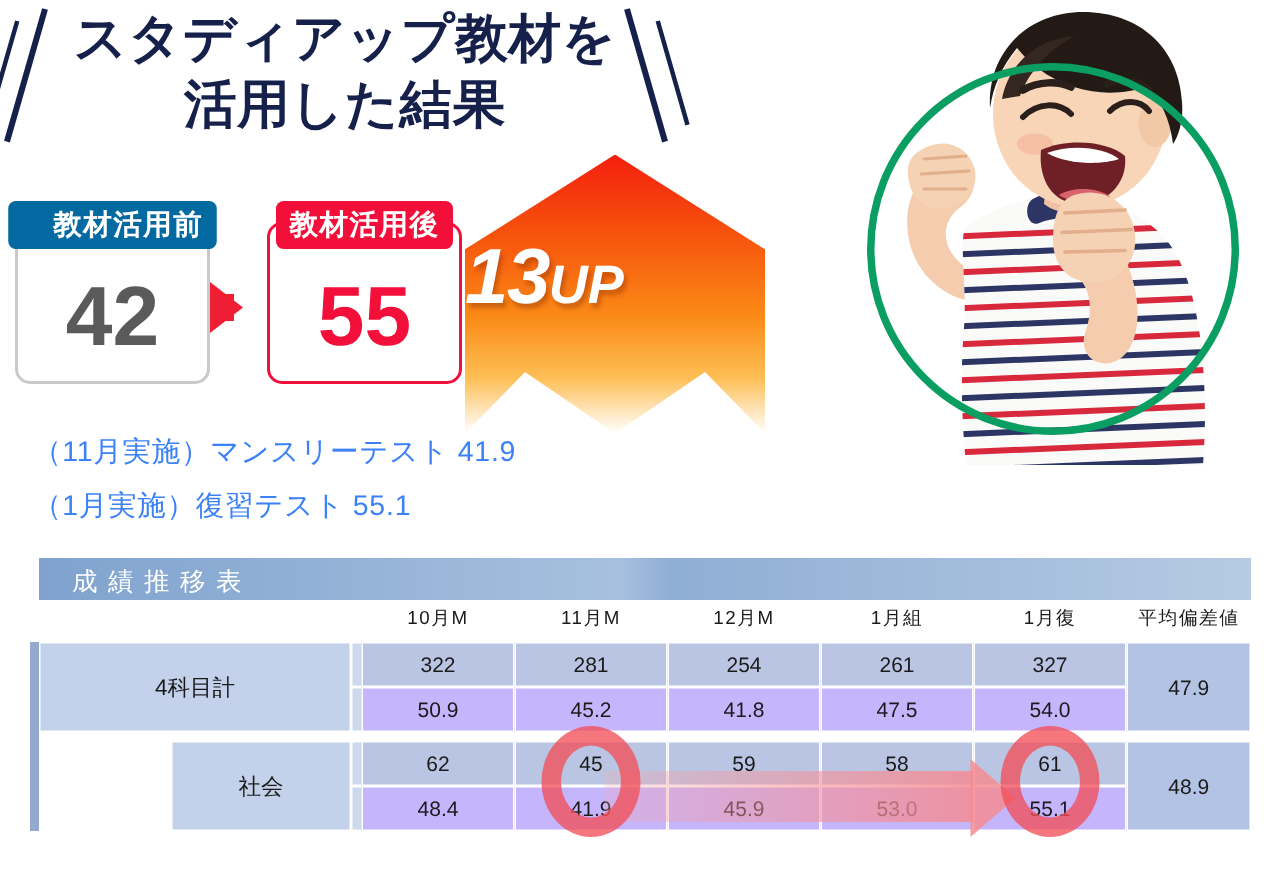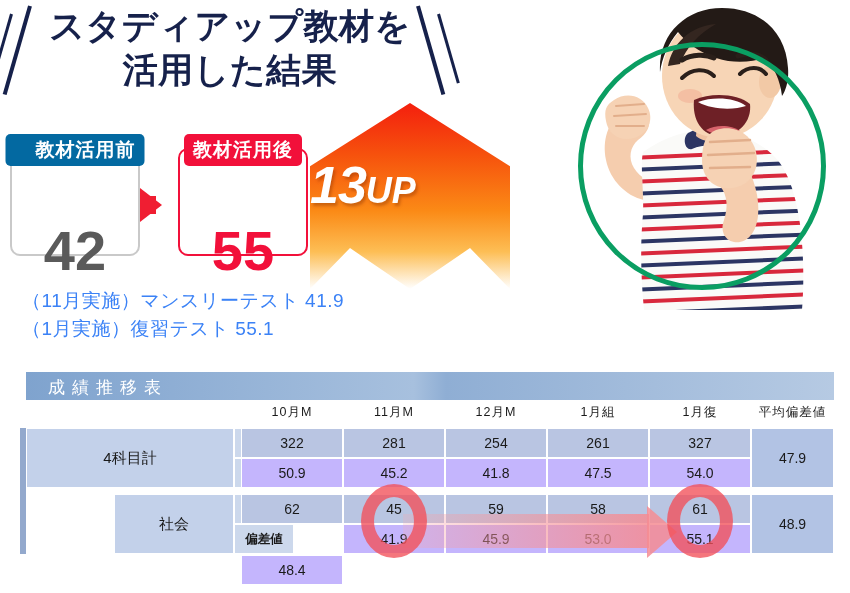--- a/index.html
+++ b/index.html
@@ -30,21 +30,21 @@
   .card-after{left:178px;top:148px;border:2px solid #F2103A;}
   .card-label{
     position:absolute;top:-16px;left:50%;transform:translateX(-50%);
     padding:3px 9px;border-radius:5px;color:#fff;font-weight:bold;
     font-size:19px;white-space:nowrap;letter-spacing:1px;
   }
   .card-before .card-label{background:#0369a1;padding-left:30px;}
   .card-after .card-label{background:#F2103A;}
   .card-value{
     position:absolute;left:0;right:0;top:30px;text-align:center;
-    font-size:56px;font-weight:bold;line-height:62px;margin-top:40px;
+    font-size:56px;font-weight:bold;line-height:62px;
   }
   .card-before .card-value{color:#5a5a5a;}
   .card-after .card-value{color:#F2103A;}
 
   .red-arrow{
     position:absolute;left:140px;top:188px;width:0;height:0;
     border-top:17px solid transparent;border-bottom:17px solid transparent;
     border-left:22px solid #F01E32;
   }
   .red-arrow-tail{position:absolute;left:140px;top:196px;width:16px;height:18px;background:#F01E32;}
@@ -68,21 +68,21 @@
   .green-ring{
     position:absolute;left:30px;top:42px;width:248px;height:248px;
     border:5px solid #0A9E62;border-radius:50%;box-sizing:border-box;
   }
 
   
   .caption{
     position:absolute;left:22px;font-size:19px;color:#3b82f6;letter-spacing:.5px;white-space:nowrap;
   }
   .cap1{top:288px;}
-  .cap2{top:316px;}
+  .cap2{top:324px;}
 
   
   .table-zone{position:absolute;left:18px;top:372px;width:816px;height:215px;}
   .tbl-header{
     position:absolute;left:8px;top:0;width:808px;height:28px;
     background:linear-gradient(90deg,#7FA3CE 0%,#A7C0DE 48%,#8FAED4 52%,#B6CAE3 100%);
   }
   .tbl-header span{
     display:block;padding:4px 0 4px 22px;color:#fff;font-size:17px;font-weight:normal;letter-spacing:7px;
   }
@@ -246,21 +246,21 @@
         <div class="cell c-sub" style="left: 208px; top: 66px; width: 0px; height: 0px;"></div>
         <div class="cell c-sub" style="left: 208px; top: 66px; width: 0px; height: 0px;"></div>
         <div class="cell c-sub" style="left: 208px; top: 66px; width: 0px; height: 0px;"></div>
         <div class="cell c-sub" style="left: 208px; top: 66px; width: 60px; height: 30px;">得点</div>
         <div class="cell c-sub" style="left: 208px; top: 96px; width: 60px; height: 30px;">偏差値</div>
         <div class="cell c-dark" style="left: 215px; top: 66px; width: 102px; height: 30px;">62</div>
         <div class="cell c-dark" style="left: 317px; top: 66px; width: 102px; height: 30px;">45</div>
         <div class="cell c-dark" style="left: 419px; top: 66px; width: 102px; height: 30px;">59</div>
         <div class="cell c-dark" style="left: 521px; top: 66px; width: 102px; height: 30px;">58</div>
         <div class="cell c-dark" style="left: 623px; top: 66px; width: 102px; height: 30px;">61</div>
-        <div class="cell c-light" style="left: 215px; top: 96px; width: 102px; height: 30px; margin-top: 31px;">48.4</div>
+        <div class="cell c-light" style="left: 215px; top: 96px; width: 102px; height: 30px;">48.4</div>
         <div class="cell c-light" style="left: 317px; top: 96px; width: 102px; height: 30px;">41.9</div>
         <div class="cell c-light" style="left: 419px; top: 96px; width: 102px; height: 30px;">45.9</div>
         <div class="cell c-light" style="left: 521px; top: 96px; width: 102px; height: 30px;">53.0</div>
         <div class="cell c-light" style="left: 623px; top: 96px; width: 102px; height: 30px;">55.1</div>
         <div class="cell c-mid" style="left: 725px; top: 66px; width: 83px; height: 60px;">48.9</div>
         <div class="shadow-l" style="left: -6px; top: 0px; width: 6px; height: 126px;"></div>
         <div class="pink-arrow" style="left: 377px; top: 86px; width: 246px;"></div>
         <div class="pink-head" style="left: 621px; top: 78px;"></div>
         <div class="hi-circle" style="left: 335px; top: 56px; width: 66px; height: 74px;"></div>
         <div class="hi-circle" style="left: 641px; top: 56px; width: 66px; height: 74px;"></div>

